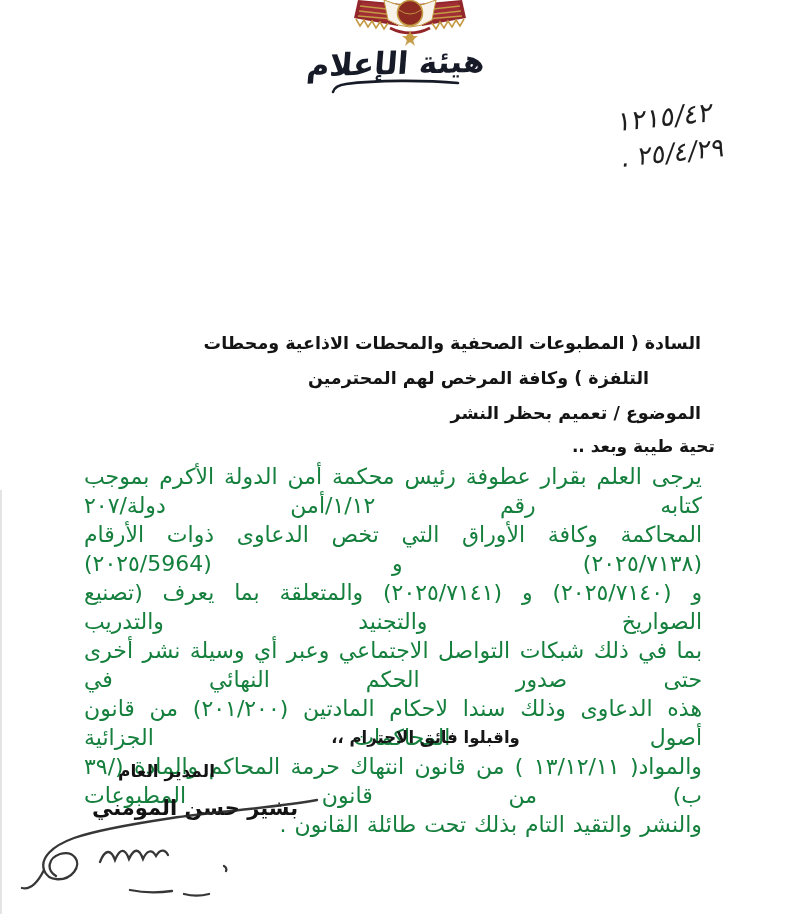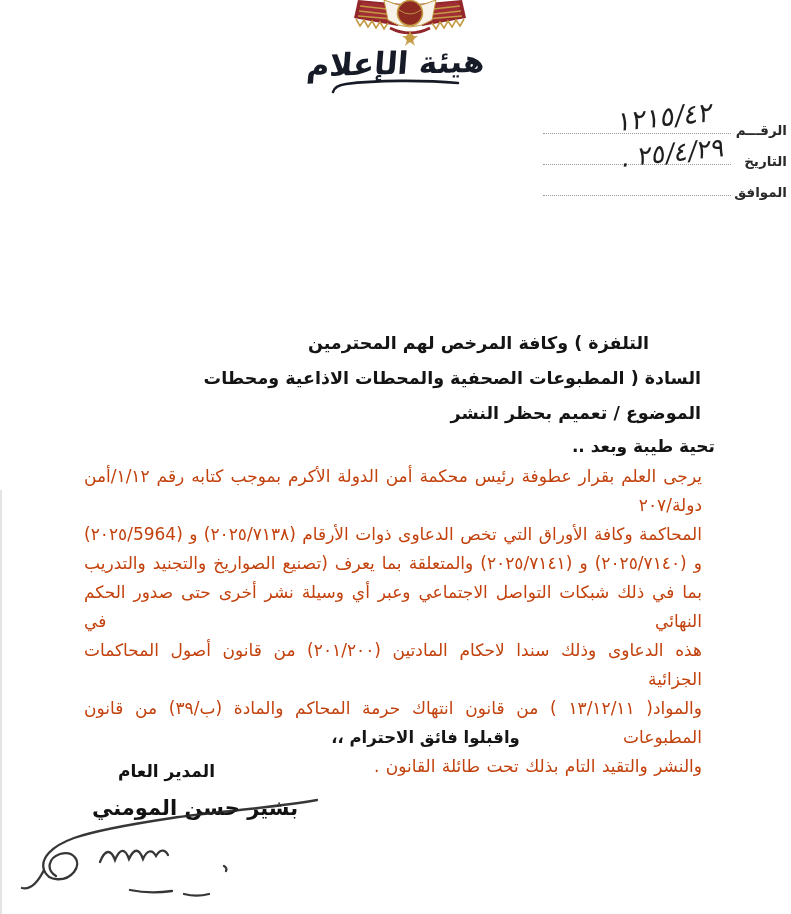--- a/index.html
+++ b/index.html
@@ -56,21 +56,21 @@
     text-align:right;white-space:nowrap;color:#141414;
   }
   .address-line.indent{padding-right:52px;}
   
   .greeting{
     position:absolute;top:436px;right:76px;
     font-size:17px;font-weight:700;color:#141414;
   }
   .body-block{position:absolute;top:462px;right:89px;left:84px;}
   .body-line{
-    font-size:17px;line-height:29px;color:#c2410c;
+    font-size:22px;line-height:29px;color:#15803d;
     text-align:justify;text-align-last:justify;
     word-spacing:1px;
   }
   .body-line.last{text-align-last:right;}
   .closing{
     position:absolute;top:728px;left:0;width:791px;
     text-align:center;
     font-size:16.5px;font-weight:700;color:#161616;
     transform:translateX(30px); 
   }
@@ -120,40 +120,26 @@
     </svg>
   </div>
 
   <div class="calligraphy">
     <span class="callig-text">هيئة الإعلام</span>
     <svg class="callig-underline" width="132" height="16" viewBox="0 0 132 16" xmlns="http://www.w3.org/2000/svg">
       <path d="M128,5 C95,2 45,2 16,6 C9,7 4,10 3,14" stroke="#161b27" stroke-width="2.6" fill="none" stroke-linecap="round"></path>
     </svg>
   </div>
 
-  <div class="ref-block">
-    <div class="ref-row">
-      <span class="ref-label">الرقـــم</span>
-      <span class="ref-line"></span>
-    </div>
-    <div class="ref-row">
-      <span class="ref-label">التاريخ</span>
-      <span class="ref-line"></span>
-    </div>
-    <div class="ref-row">
-      <span class="ref-label">الموافق</span>
-      <span class="ref-line"></span>
-    </div>
-  </div>
   <div class="handwriting hw-number">١٢١٥/٤٢</div>
   <div class="handwriting hw-date">٢٥/٤/٢٩ .</div>
 
   <div class="address-block">
+    <div class="address-line">السادة ( المطبوعات الصحفية والمحطات الاذاعية ومحطات</div>
     <div class="address-line indent">التلفزة ) وكافة المرخص لهم المحترمين</div>
-    <div class="address-line">السادة ( المطبوعات الصحفية والمحطات الاذاعية ومحطات</div>
     <div class="address-line">الموضوع / تعميم بحظر النشر</div>
   </div>
 
   <div class="greeting">تحية طيبة وبعد ..</div>
 
   <div class="body-block">
     <div class="body-line">يرجى العلم بقرار عطوفة رئيس محكمة أمن الدولة الأكرم بموجب كتابه رقم ١/١٢/أمن دولة/٢٠٧</div>
     <div class="body-line">المحاكمة وكافة الأوراق التي تخص الدعاوى ذوات الأرقام (٢٠٢٥/٧١٣٨) و (٢٠٢٥/5964)</div>
     <div class="body-line">و (٢٠٢٥/٧١٤٠) و (٢٠٢٥/٧١٤١) والمتعلقة بما يعرف (تصنيع الصواريخ والتجنيد والتدريب</div>
     <div class="body-line">بما في ذلك شبكات التواصل الاجتماعي وعبر أي وسيلة نشر أخرى حتى صدور الحكم النهائي في</div>

